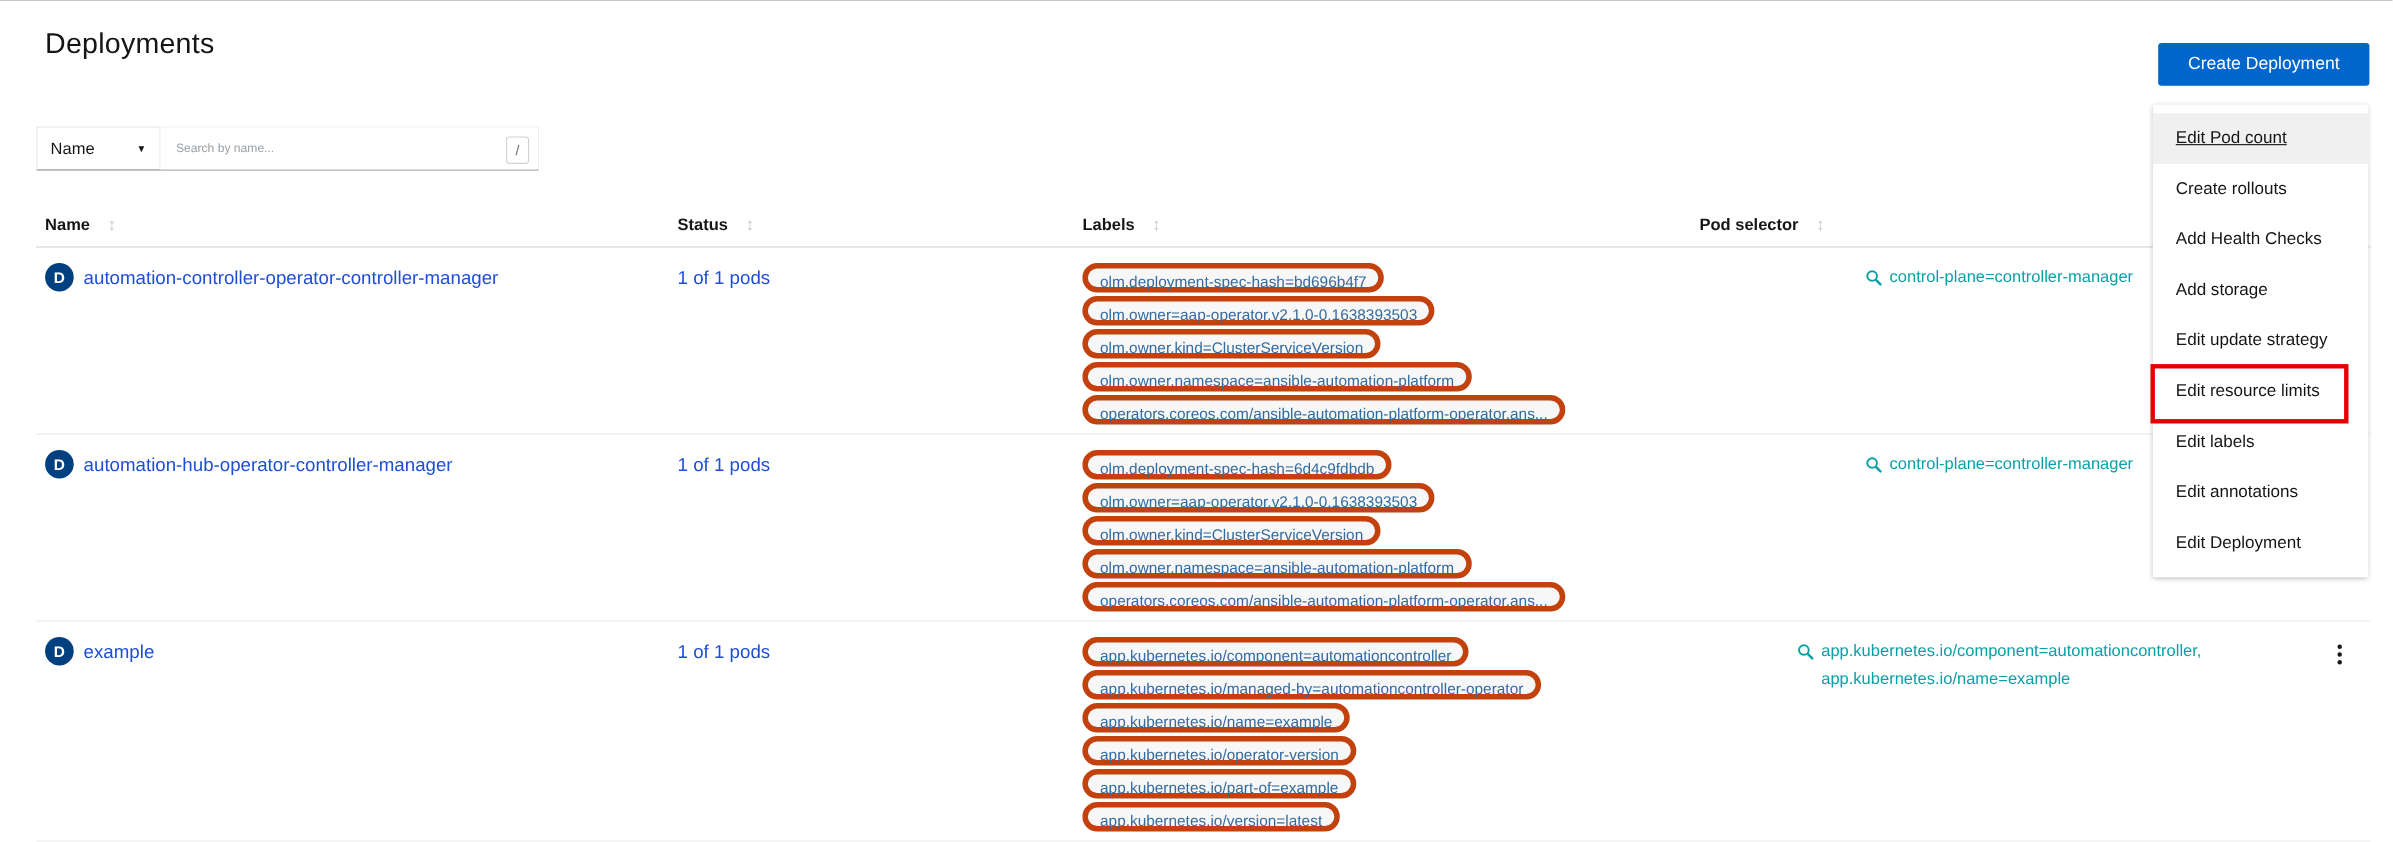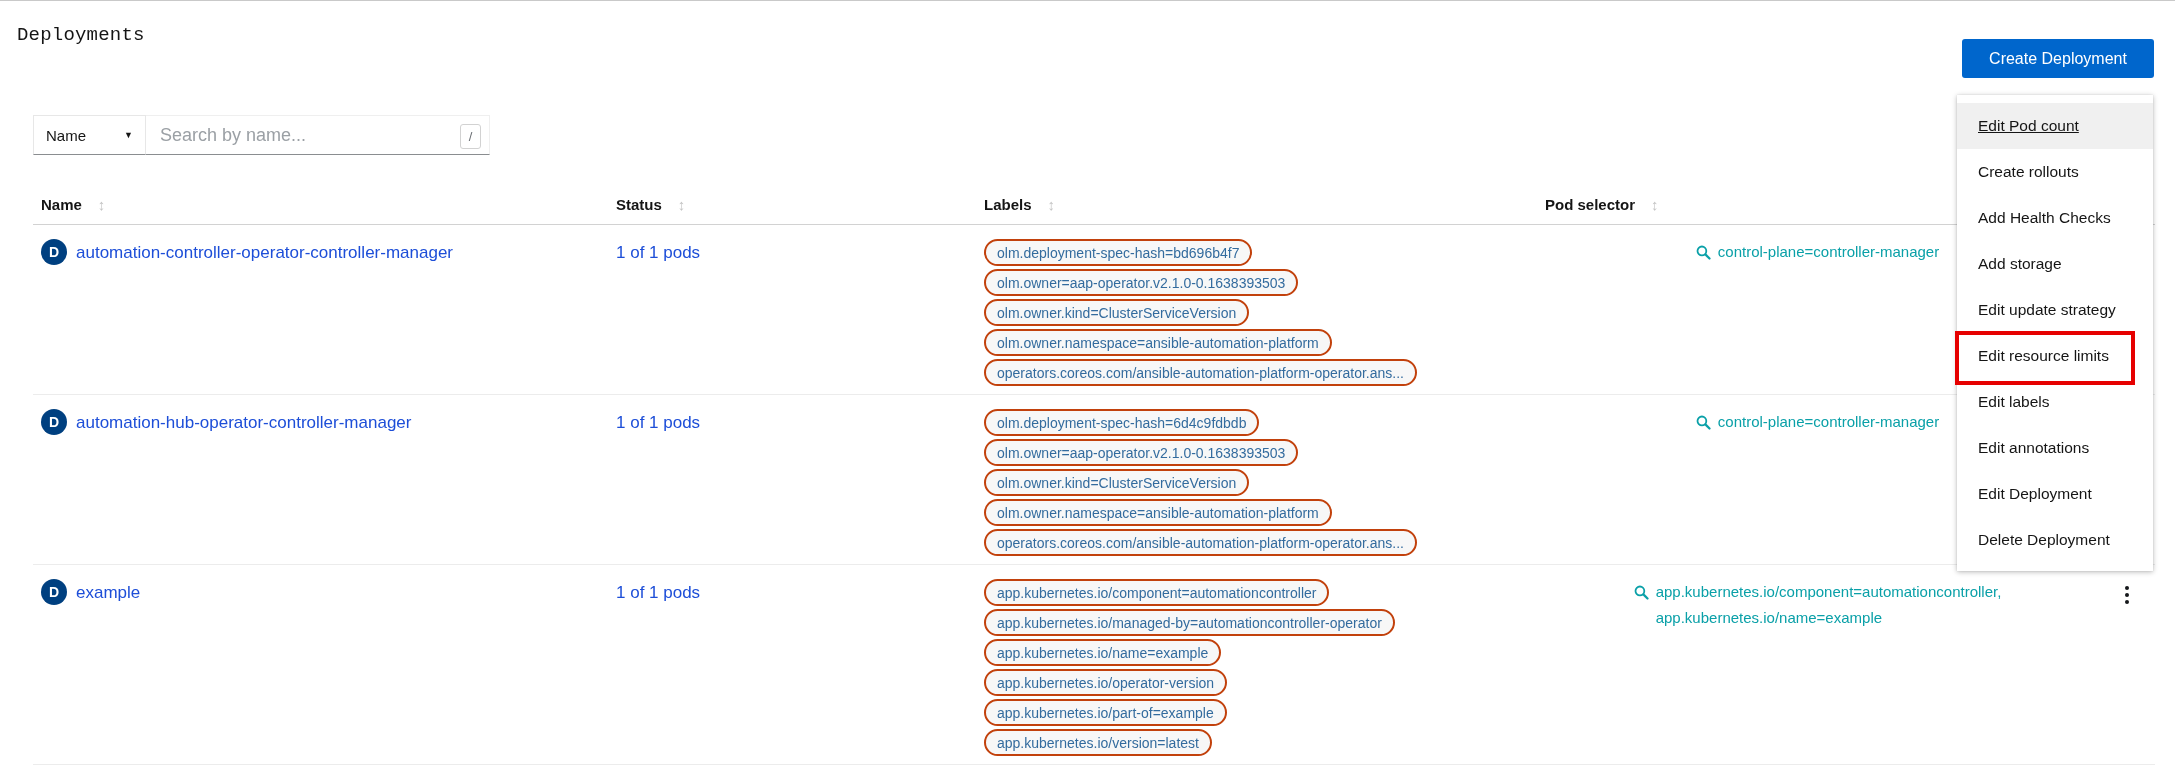--- a/index.html
+++ b/index.html
@@ -1,54 +1,54 @@
 <!DOCTYPE html>
 <html><head>
 <meta charset="utf-8">
 <style>
   * { margin:0; padding:0; box-sizing:border-box; }
   html,body { width:2175px; height:765px; background:#fff; overflow:hidden;
               font-family:"Liberation Sans", sans-serif; color:#151515; }
   .topline { position:absolute; top:0; left:0; width:2175px; height:1px; background:#c9c9c9; }
 
-  h1.page-title { position:absolute; left:17px; top:24px; font-size:19px; font-weight:500; letter-spacing:.2px;font-family:Liberation Mono, monospace; }
+  h1.page-title { position:absolute; left:41px; top:24px; font-size:26px; font-weight:500; letter-spacing:.2px; }
 
   .create-btn { position:absolute; left:1962px; top:39px; width:192px; height:39px;
     background:#0066cc; color:#fff; border:none; border-radius:3px; font-size:16px;
     font-family:Liberation Sans, sans-serif; cursor:pointer; }
 
   
   .toolbar { position:absolute; left:33px; top:115px; height:40px; display:flex; }
   .filter-toggle { width:113px; height:40px; background:#fff; display:flex; align-items:center;
     padding:0 12px; gap:18px; border:1px solid #e7e7e7; border-bottom-color:#8a8d90; cursor:pointer; }
   .filter-toggle .label { font-size:15px; }
   .caret { font-size:9px; color:#151515; margin-left:auto; }
   .search-wrap { width:344px; height:40px; position:relative; border:1px solid #efefef;
     border-left:none; border-bottom-color:#8a8d90; background:#fff; }
   .search-input { width:100%; height:100%; border:none; outline:none; padding:0 40px 0 14px;
-    font-size:18px; font-family:"Liberation Sans", sans-serif; color:#151515; }
+    font-size:11px; font-family:"Liberation Sans", sans-serif; color:#151515; }
   .search-input::placeholder { color:#9ba0a5; }
   .slash { position:absolute; right:8px; top:8px; width:21px; height:25px; border:1px solid #d2d2d2;
     border-radius:3px; display:flex; align-items:center; justify-content:center;
     font-size:13px; color:#6a6e73; background:#fff; }
 
   
   .table { position:absolute; left:33px; top:185px; width:2122px; }
   .thead, .tr { display:grid; grid-template-columns:575px 368px 561px 563px 55px; }
   .thead { height:40px; border-bottom:1px solid #d2d2d2; }
   .th { display:flex; align-items:center; gap:16px; padding-left:8px; font-size:15px; font-weight:700; }
   .sort { color:#c6c6c6; font-size:15px; font-weight:400; cursor:pointer; }
   .tr { border-bottom:1px solid #ececec; }
   .td { padding:14px 10px 8px 8px; }
   .name-cell { display:flex; align-items:flex-start; gap:9px; }
   .badge { width:26px; height:26px; border-radius:50%; background:#004080; color:#fff;
     font-size:14px; font-weight:700; display:flex; align-items:center; justify-content:center; flex:0 0 26px; }
   a.link { color:#1d4ed8; text-decoration:none; font-size:17px; line-height:27px; cursor:pointer; }
   .labels-cell { display:flex; flex-direction:column; align-items:flex-start; gap:3px; }
-  .pill { height:27px; line-height:25px; padding:0 11px; background:#f7f7f7; border:2px solid #c2410c;
+  .pill { height:27px; line-height:25px; padding:0 11px; background:#f7f7f7; border:5px solid #c2410c;
     border-radius:14px; font-size:14px; color:#336b9e; white-space:nowrap; cursor:pointer; }
   .sel-cell { display:flex; gap:7px; color:#0aa0a8;justify-content:center; }
   .sel-cell svg { margin-top:6px; flex:0 0 15px; }
   .sel-lines { display:flex; flex-direction:column; }
   a.sel-link { color:#0aa0a8; text-decoration:none; font-size:15px; line-height:26px; cursor:pointer; }
   .kebab { display:flex; flex-direction:column; gap:3px; align-items:center; width:16px;
     margin:7px auto 0; cursor:pointer; }
   .kebab i { width:4px; height:4px; border-radius:50%; background:#15171a; }
 
   
@@ -199,14 +199,13 @@
 <div class="menu">
     <div class="menu-item hovered">Edit Pod count</div>
     <div class="menu-item">Create rollouts</div>
     <div class="menu-item">Add Health Checks</div>
     <div class="menu-item">Add storage</div>
     <div class="menu-item">Edit update strategy</div>
     <div class="menu-item annotated">Edit resource limits</div>
     <div class="menu-item">Edit labels</div>
     <div class="menu-item">Edit annotations</div>
     <div class="menu-item">Edit Deployment</div>
-    <div class="menu-item">Delete Deployment</div>
   </div>
 
 </body></html>

